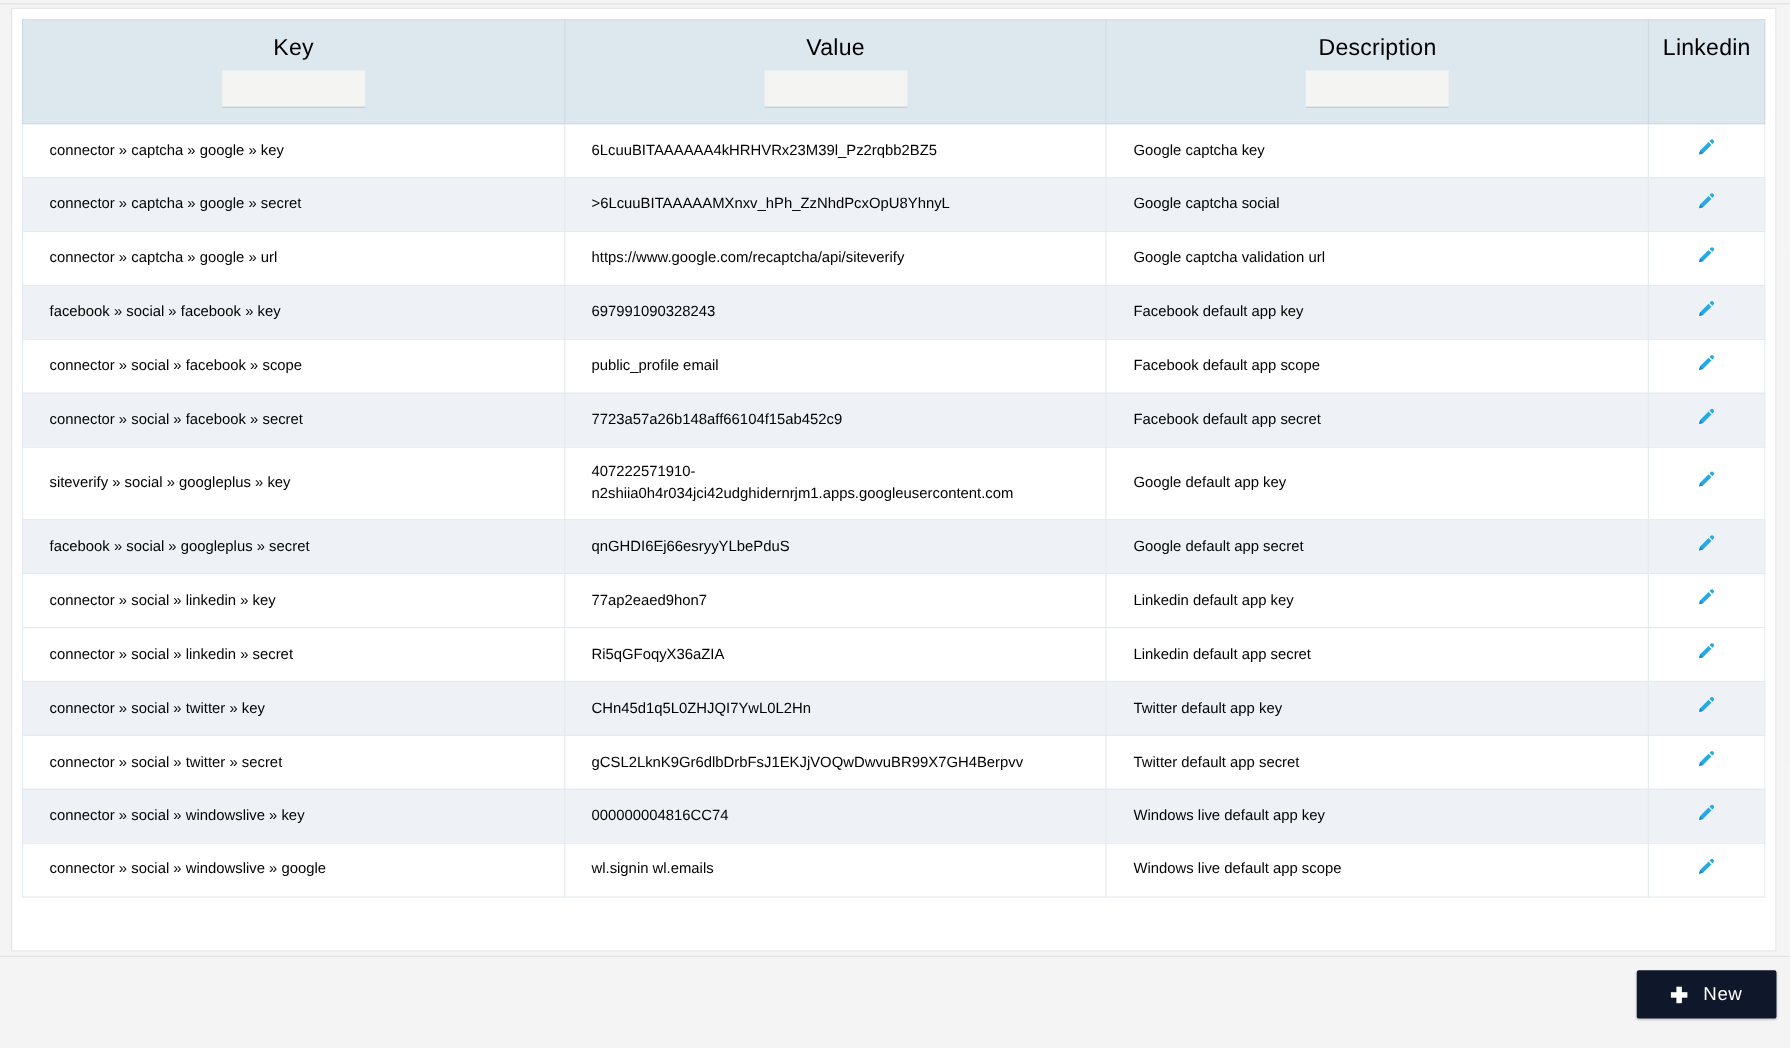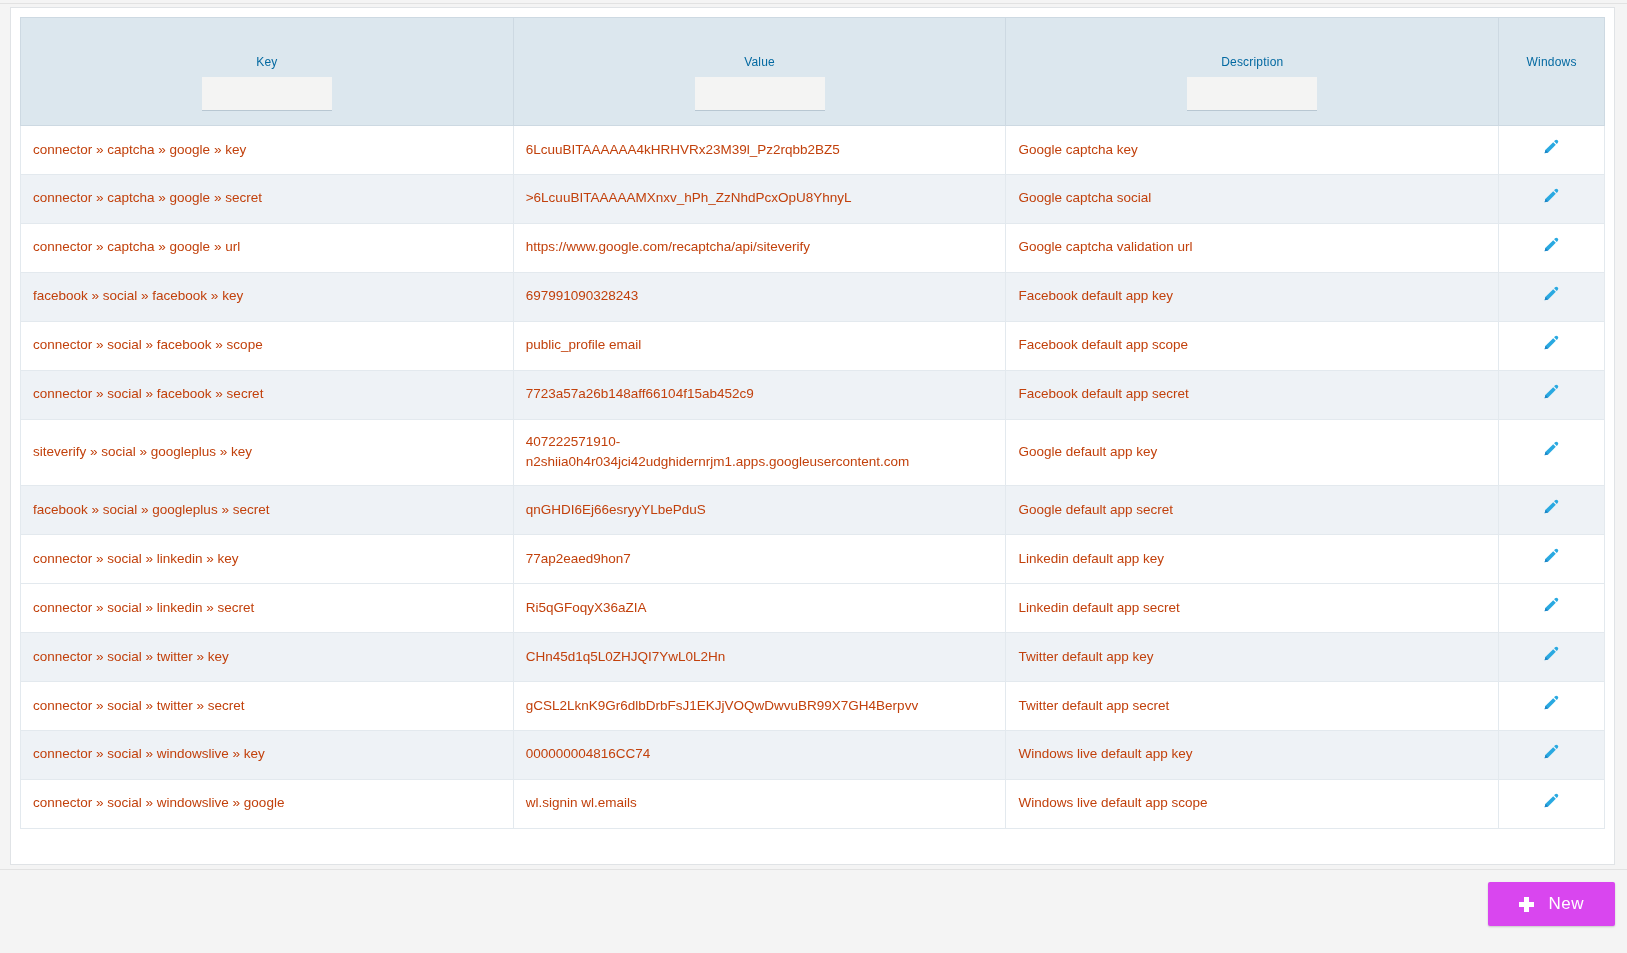--- a/index.html
+++ b/index.html
@@ -66,25 +66,24 @@
     font-weight: normal;
     font-size: 17px;
     text-align: center;
     vertical-align: top;
     padding: 14px 8px 14px 8px;
     height: 78px;
     box-sizing: border-box;
   }
   th .th-title {
     display: block;
-    font-size: 12px;
-    color: #0369a1;
+    font-size: 21px;
+    color: #000000;
     margin-bottom: 8px;
     letter-spacing: .2px;
-    margin-top: 23px;
   }
   th .filter-box {
     display: block;
     width: 130px;
     height: 34px;
     margin: 0 auto;
     background: #f4f4f3;
     border: none;
     border-bottom: 1px solid #b8c7d2;
     box-sizing: border-box;
@@ -96,23 +95,23 @@
   }
   th.actions-th {
     vertical-align: middle;
     padding-top: 0;
   }
   th.actions-th .th-title { margin-bottom: 0; }
 
   
   table.grid td {
     border: 1px solid #e3e9ee;
-    padding: 12px 12px;
+    padding: 12px 24px;
     vertical-align: middle;
-    color: #c2410c;
+    color: #000000;
     font-size: 13.5px;
     line-height: 1.55;
     background: #ffffff;
     height: 39px;
     box-sizing: border-box;
   }
   table.grid tr.alt td {
     background: #eef2f6;
     margin-left: 36px;
   }
@@ -145,21 +144,21 @@
     height: 84px;
     background: #f4f4f4;
     border-top: 1px solid #e2e2e2;
   }
   .btn-new {
     position: absolute;
     right: 12px;
     top: 12px;
     height: 44px;
     min-width: 120px;
-    background: #d946ef;
+    background: #0f172a;
     color: #ffffff;
     border: none;
     border-radius: 2px;
     font-family: "Liberation Sans", sans-serif;
     font-size: 17px;
     letter-spacing: .5px;
     display: flex;
     align-items: center;
     justify-content: center;
     gap: 14px;
@@ -204,21 +203,21 @@
             </th>
             <th class="col-value">
               <span class="th-title">Value</span>
               <input class="filter-box" type="text" placeholder="" style="">
             </th>
             <th class="col-desc">
               <span class="th-title">Description</span>
               <input class="filter-box" type="text" placeholder="" style="">
             </th>
             <th class="col-act actions-th">
-              <span class="th-title">Windows</span>
+              <span class="th-title">Linkedin</span>
             </th>
           </tr>
         </thead>
         <tbody id="tbody">
             <tr>
               <td class="col-key">connector » captcha » google » key</td>
               <td class="col-value">6LcuuBITAAAAAA4kHRHVRx23M39l_Pz2rqbb2BZ5</td>
               <td class="col-desc">Google captcha key</td>
               <td class="col-act"><span class="edit-icon"><svg width="17" height="17" viewBox="0 0 24 24" aria-hidden="true">
                     <path d="M20.7 3.3a2.6 2.6 0 0 0-3.7 0l-1.3 1.3 3.7 3.7 1.3-1.3a2.6 2.6 0 0 0 0-3.7z" fill="#29a9e1"></path>

